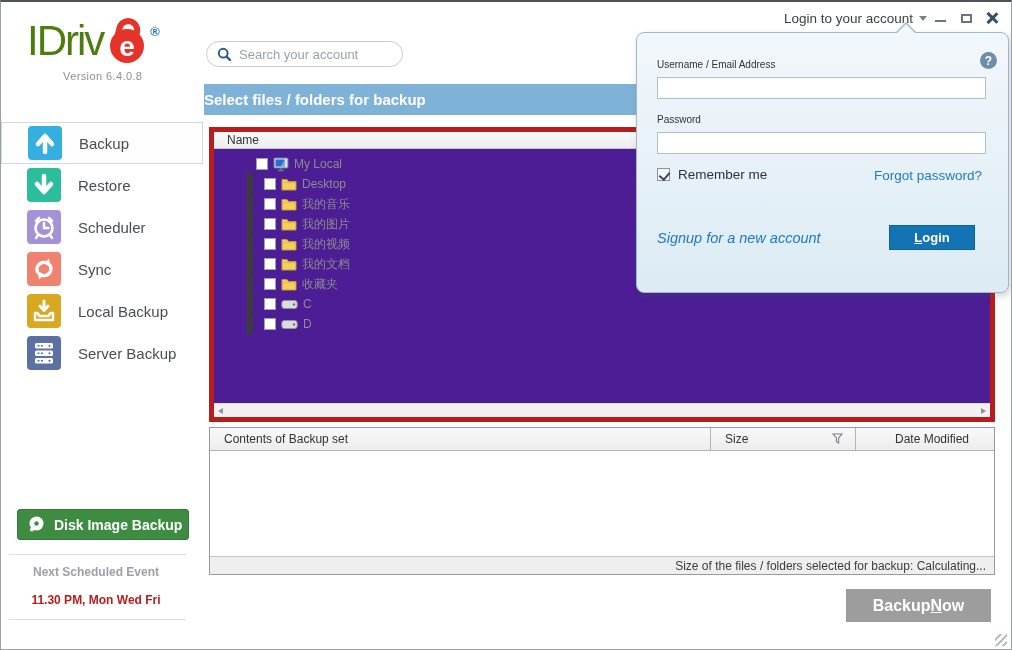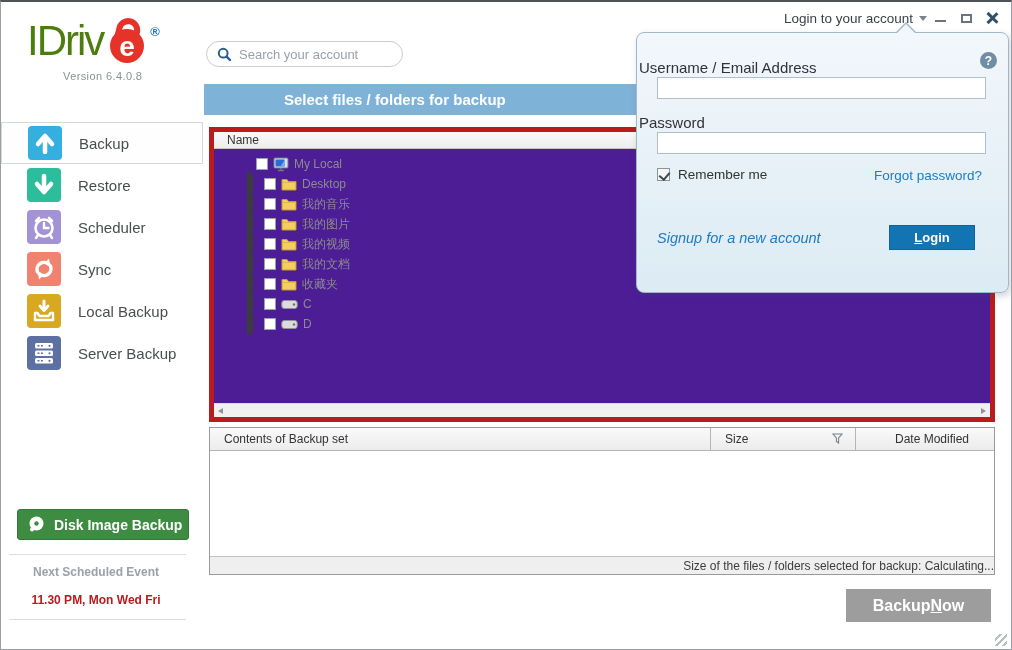--- a/index.html
+++ b/index.html
@@ -50,21 +50,21 @@
   .sched-label { position:absolute; left:0; top:563px; width:190px; text-align:center; font-size:12px; font-weight:bold; color:#9aa1a8; }
   .sched-time { position:absolute; left:0; top:591px; width:190px; text-align:center; font-size:12px; font-weight:bold; color:#b91c1c; }
 
   
   .search-pill { position:absolute; left:205px; top:39px; width:197px; height:26px; border:1px solid #c9ccce; border-radius:14px; background:#fff; display:flex; align-items:center; padding-left:10px; }
   .search-input { border:none; outline:none; background:transparent; font-size:13px; color:#555; width:150px; margin-left:7px; font-family:"Liberation Sans",sans-serif; }
   .search-input::placeholder { color:#9ba1a7; }
 
   
   .banner { position:absolute; left:203px; top:82px; width:790px; height:31px; background:#7fb2d7; display:flex; align-items:center; }
-  .banner-title { color:#fff; font-weight:bold; font-size:15px; padding-left:80px; }
+  .banner-title { color:#fff; font-weight:bold; font-size:15px; }
 
   
   .tree-panel { position:absolute; left:208px; top:125px; width:786px; height:295px; border:5px solid #b91c1c; background:#4c1d95; }
   .tree-header { height:17px; background:linear-gradient(#fafafa,#ededed); border-bottom:1px solid #c6c6c6; font-size:12px; color:#333; padding-left:13px; display:flex; align-items:center; }
   .tree-body { position:absolute; top:18px; left:0; right:0; bottom:14px; overflow:hidden; padding-top:4px; }
   .trow { display:flex; align-items:center; height:20px; cursor:default; }
   .tw { width:8px; flex:0 0 8px; margin-left:25px; }
   .trow.child .tw { margin-left:33px; }
   .exp { width:0; height:0; border-top:4px solid transparent; border-bottom:4px solid transparent; border-left:6px solid #3c3c3c; }
   .cb { width:12px; height:12px; border:1px solid #98a2aa; background:#fff; margin-left:9px; flex:0 0 12px; box-shadow:inset 0 0 1px #cfd6da; }
@@ -73,36 +73,36 @@
   .tree-hscroll { position:absolute; left:0; right:0; bottom:0; height:14px; background:#f1f1f1; border-top:1px solid #dcdcdc; display:flex; align-items:center; justify-content:space-between; padding:0 4px; }
   .arr-left { width:0; height:0; border-top:3.5px solid transparent; border-bottom:3.5px solid transparent; border-right:5px solid #8f9499; }
   .arr-right { width:0; height:0; border-top:3.5px solid transparent; border-bottom:3.5px solid transparent; border-left:5px solid #8f9499; }
 
   
   .btable { position:absolute; left:208px; top:425px; width:786px; height:148px; border:1px solid #9a9a9a; background:#fff; }
   .bt-header { display:flex; height:23px; background:linear-gradient(#f9f9f9,#ececec); border-bottom:1px solid #b5b5b5; font-size:12px; color:#333; }
   .bt-col { display:flex; align-items:center; padding-left:14px; border-right:1px solid #b5b5b5; position:relative; cursor:pointer; }
   .bt-col1 { width:501px; } .bt-col2 { width:145px; } .bt-col3 { width:138px; border-right:none;justify-content:center; }
   .funnel { position:absolute; right:12px; top:5px; }
-  .bt-status { position:absolute; left:0; right:0; bottom:0; height:18px; background:#efefef; border-top:1px solid #c3c3c3; display:flex; align-items:center; justify-content:flex-end; font-size:12px; color:#3c3c3c; }
+  .bt-status { position:absolute; left:0; right:0; bottom:0; height:18px; background:#efefef; border-top:1px solid #c3c3c3; display:flex; align-items:center; justify-content:flex-end; padding-right:8px; font-size:12px; color:#3c3c3c; }
 
   
   .backup-now { position:absolute; left:845px; top:587px; width:145px; height:33px; background:#9d9d9d; border:none; color:#fff; font-weight:bold; font-size:16px; display:flex; align-items:center; justify-content:center; font-family:"Liberation Sans",sans-serif; }
   .ukey { text-decoration:underline; }
 
   
   .grip { position:absolute; right:4px; bottom:3px; width:12px; height:12px;
     background:repeating-linear-gradient(135deg, transparent 0 3px, #b9bec2 3px 5px); }
 
   
   .popup { position:absolute; left:635px; top:30px; width:373px; height:261px; background:linear-gradient(#f2f7fb,#dcebf4); border:1px solid #a3b8c6; border-radius:8px; box-shadow:2px 3px 7px rgba(60,80,100,.25); }
   .popup-caret { position:absolute; top:-11px; left:258px; width:0; height:0; border-left:11px solid transparent; border-right:11px solid transparent; border-bottom:11px solid #a3b8c6; }
   .popup-caret::after { content:""; position:absolute; left:-10px; top:1.5px; width:0; height:0; border-left:10px solid transparent; border-right:10px solid transparent; border-bottom:10px solid #f2f7fb; }
   .help-btn { position:absolute; right:11px; top:19px; width:17px; height:17px; border-radius:50%; background:#6f8ea6; color:#fff; font-size:12px; font-weight:bold; display:flex; align-items:center; justify-content:center; cursor:pointer; }
-  .fld-label { position:absolute; left:2px; font-size:15px; color:#2f3337; }
+  .fld-label { position:absolute; left:20px; font-size:10px; color:#2f3337; }
   .fld-input { position:absolute; left:20px; width:329px; height:22px; border:1px solid #aebecb; background:#fff; outline:none; font-size:13px; padding:0 5px; font-family:"Liberation Sans",sans-serif; }
   .remember-row { position:absolute; left:20px; top:134px; display:flex; align-items:center; cursor:pointer; }
   .cb-checked { position:relative; width:13px; height:13px; border:1px solid #8a949c; background:#f4f6f8; }
   .cb-checked::after { content:""; position:absolute; left:2.5px; top:1px; width:5px; height:8px; border-right:2px solid #3e4750; border-bottom:2px solid #3e4750; transform:rotate(40deg); }
   .remember-label { font-size:13.5px; color:#2f3337; margin-left:8px; }
   .link { color:#1e7bc4; cursor:pointer; }
   .forgot-link { position:absolute; right:26px; top:135px; font-size:13.5px; }
   .signup-link { position:absolute; left:20px; top:197px; font-size:14.5px;font-style:italic; }
   .login-btn { position:absolute; right:33px; top:192px; width:86px; height:25px; background:#1374b4; border:1px solid #0f639c; color:#fff; font-weight:bold; font-size:13px; display:flex; align-items:center; justify-content:center; cursor:pointer; font-family:"Liberation Sans",sans-serif; }
 </style>

